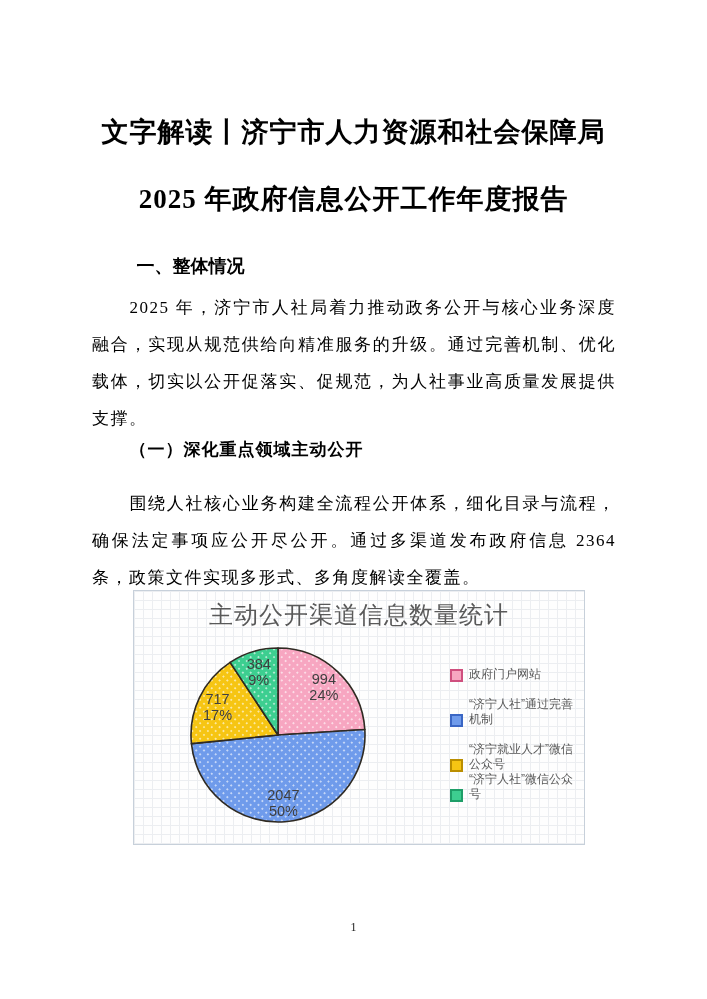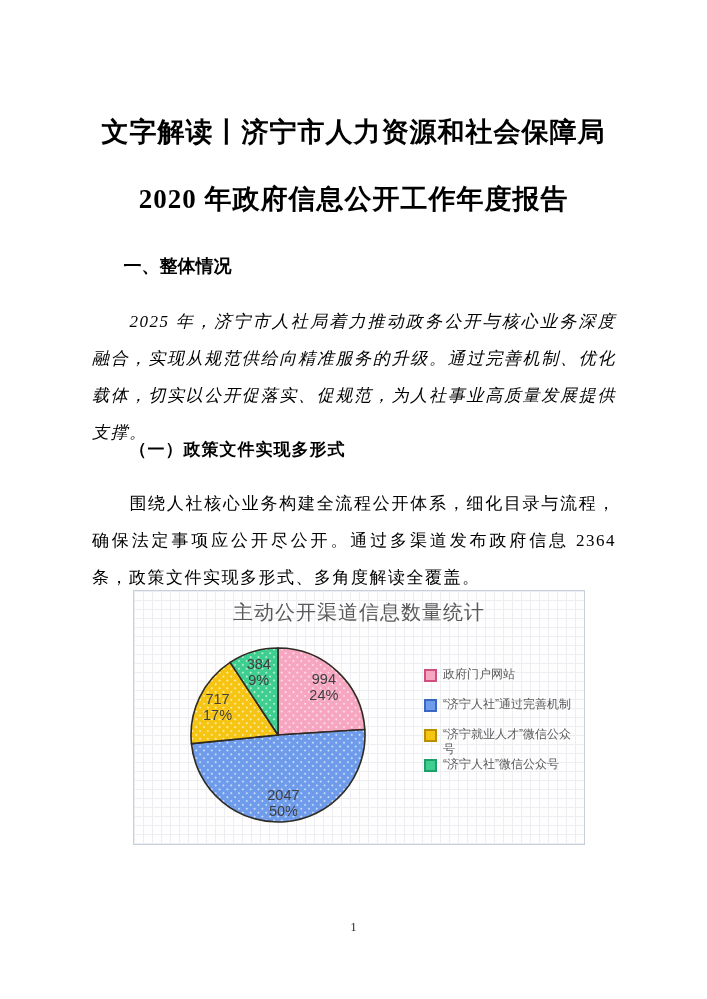--- a/index.html
+++ b/index.html
@@ -9,75 +9,75 @@
   }
   .abs{position:absolute;}
   
   .doc-title{
     left:0;right:0;text-align:center;font-weight:700;font-size:27px;
     letter-spacing:1px;line-height:32px;
   }
   .title-l1{top:116px;}
   .title-l2{top:183px;}
   .sec-heading{
-    left:84px;width:524px;top:252px;
+    left:97px;width:524px;top:252px;
     font-family:"Liberation Sans","DejaVu Sans",sans-serif;
     font-weight:700;font-size:18px;line-height:28px;text-indent:2.2em;
   }
   .body-par{
     left:92px;width:524px;font-size:17px;line-height:37px;
     text-align:justify;text-indent:2.2em;letter-spacing:1.5px;
   }
-  .par1{top:286px;font-style:italic;}
+  .par1{top:272px;}
   .sub-heading{
     left:92px;width:524px;top:431px;font-size:17px;line-height:37px;
     font-weight:600;text-indent:2.2em;letter-spacing:1px;
   }
   .par2{top:468px;}
   .page-number{
     left:0;right:0;top:920px;text-align:center;font-size:12px;color:#1a1a1a;
   }
   
   .chart-frame{
     left:133px;top:590px;width:452px;height:255px;box-sizing:border-box;
     border:1px solid #c7d0da;background-color:#fefefe;
     background-image:
       linear-gradient(#eceef1 1px, transparent 1px),
       linear-gradient(90deg, #eceef1 1px, transparent 1px);
     background-size:9px 9px;
   }
   .chart-title{
     position:absolute;left:0;right:0;top:8px;text-align:center;
     font-family:"Liberation Sans","DejaVu Sans",sans-serif;
-    font-size:20px;color:#595959;letter-spacing:1px;
+    font-size:24px;color:#595959;letter-spacing:1px;
   }
   .pie-svg{position:absolute;left:0;top:0;}
   .legend{
     position:absolute;left:290px;top:76px;width:158px;margin:0;padding:0;
     list-style:none;font-family:"Liberation Sans","DejaVu Sans",sans-serif;
     font-size:12px;line-height:15px;color:#595959;
   }
-  .legend-item{display:flex;align-items:flex-start;margin-bottom:15px;}
+  .legend-item{display:flex;align-items:flex-end;margin-bottom:15px;padding-left:26px;}
   .legend-item:nth-child(3){margin-bottom:0;}
   .legend-swatch{
     flex:0 0 auto;width:9px;height:9px;margin:2px 6px 0 0;
     border-width:2px;border-style:solid;box-sizing:content-box;
   }
 </style>
 </head>
 <body>
 
 <div class="abs doc-title title-l1">文字解读丨济宁市人力资源和社会保障局</div>
-<div class="abs doc-title title-l2">2020 年政府信息公开工作年度报告</div>
+<div class="abs doc-title title-l2">2025 年政府信息公开工作年度报告</div>
 
 <div class="abs sec-heading">一、整体情况</div>
 
 <p class="abs body-par par1">2025 年，济宁市人社局着力推动政务公开与核心业务深度融合，实现从规范供给向精准服务的升级。通过完善机制、优化载体，切实以公开促落实、促规范，为人社事业高质量发展提供支撑。</p>
 
-<div class="abs sub-heading">（一）政策文件实现多形式</div>
+<div class="abs sub-heading">（一）深化重点领域主动公开</div>
 
 <p class="abs body-par par2">围绕人社核心业务构建全流程公开体系，细化目录与流程，确保法定事项应公开尽公开。通过多渠道发布政府信息 2364 条，政策文件实现多形式、多角度解读全覆盖。</p>
 
 <figure class="abs chart-frame" style="margin:0;">
   <div class="chart-title">主动公开渠道信息数量统计</div>
   <svg id="pie-svg" class="pie-svg" width="452" height="255" viewBox="0 0 452 255" xmlns="http://www.w3.org/2000/svg">
     <defs>
       <pattern id="dots" width="5.5" height="5.5" patternUnits="userSpaceOnUse" patternTransform="rotate(45)">
         <circle cx="2.75" cy="2.75" r="0.9" fill="rgba(255,255,255,0.8)"></circle>
       </pattern>

